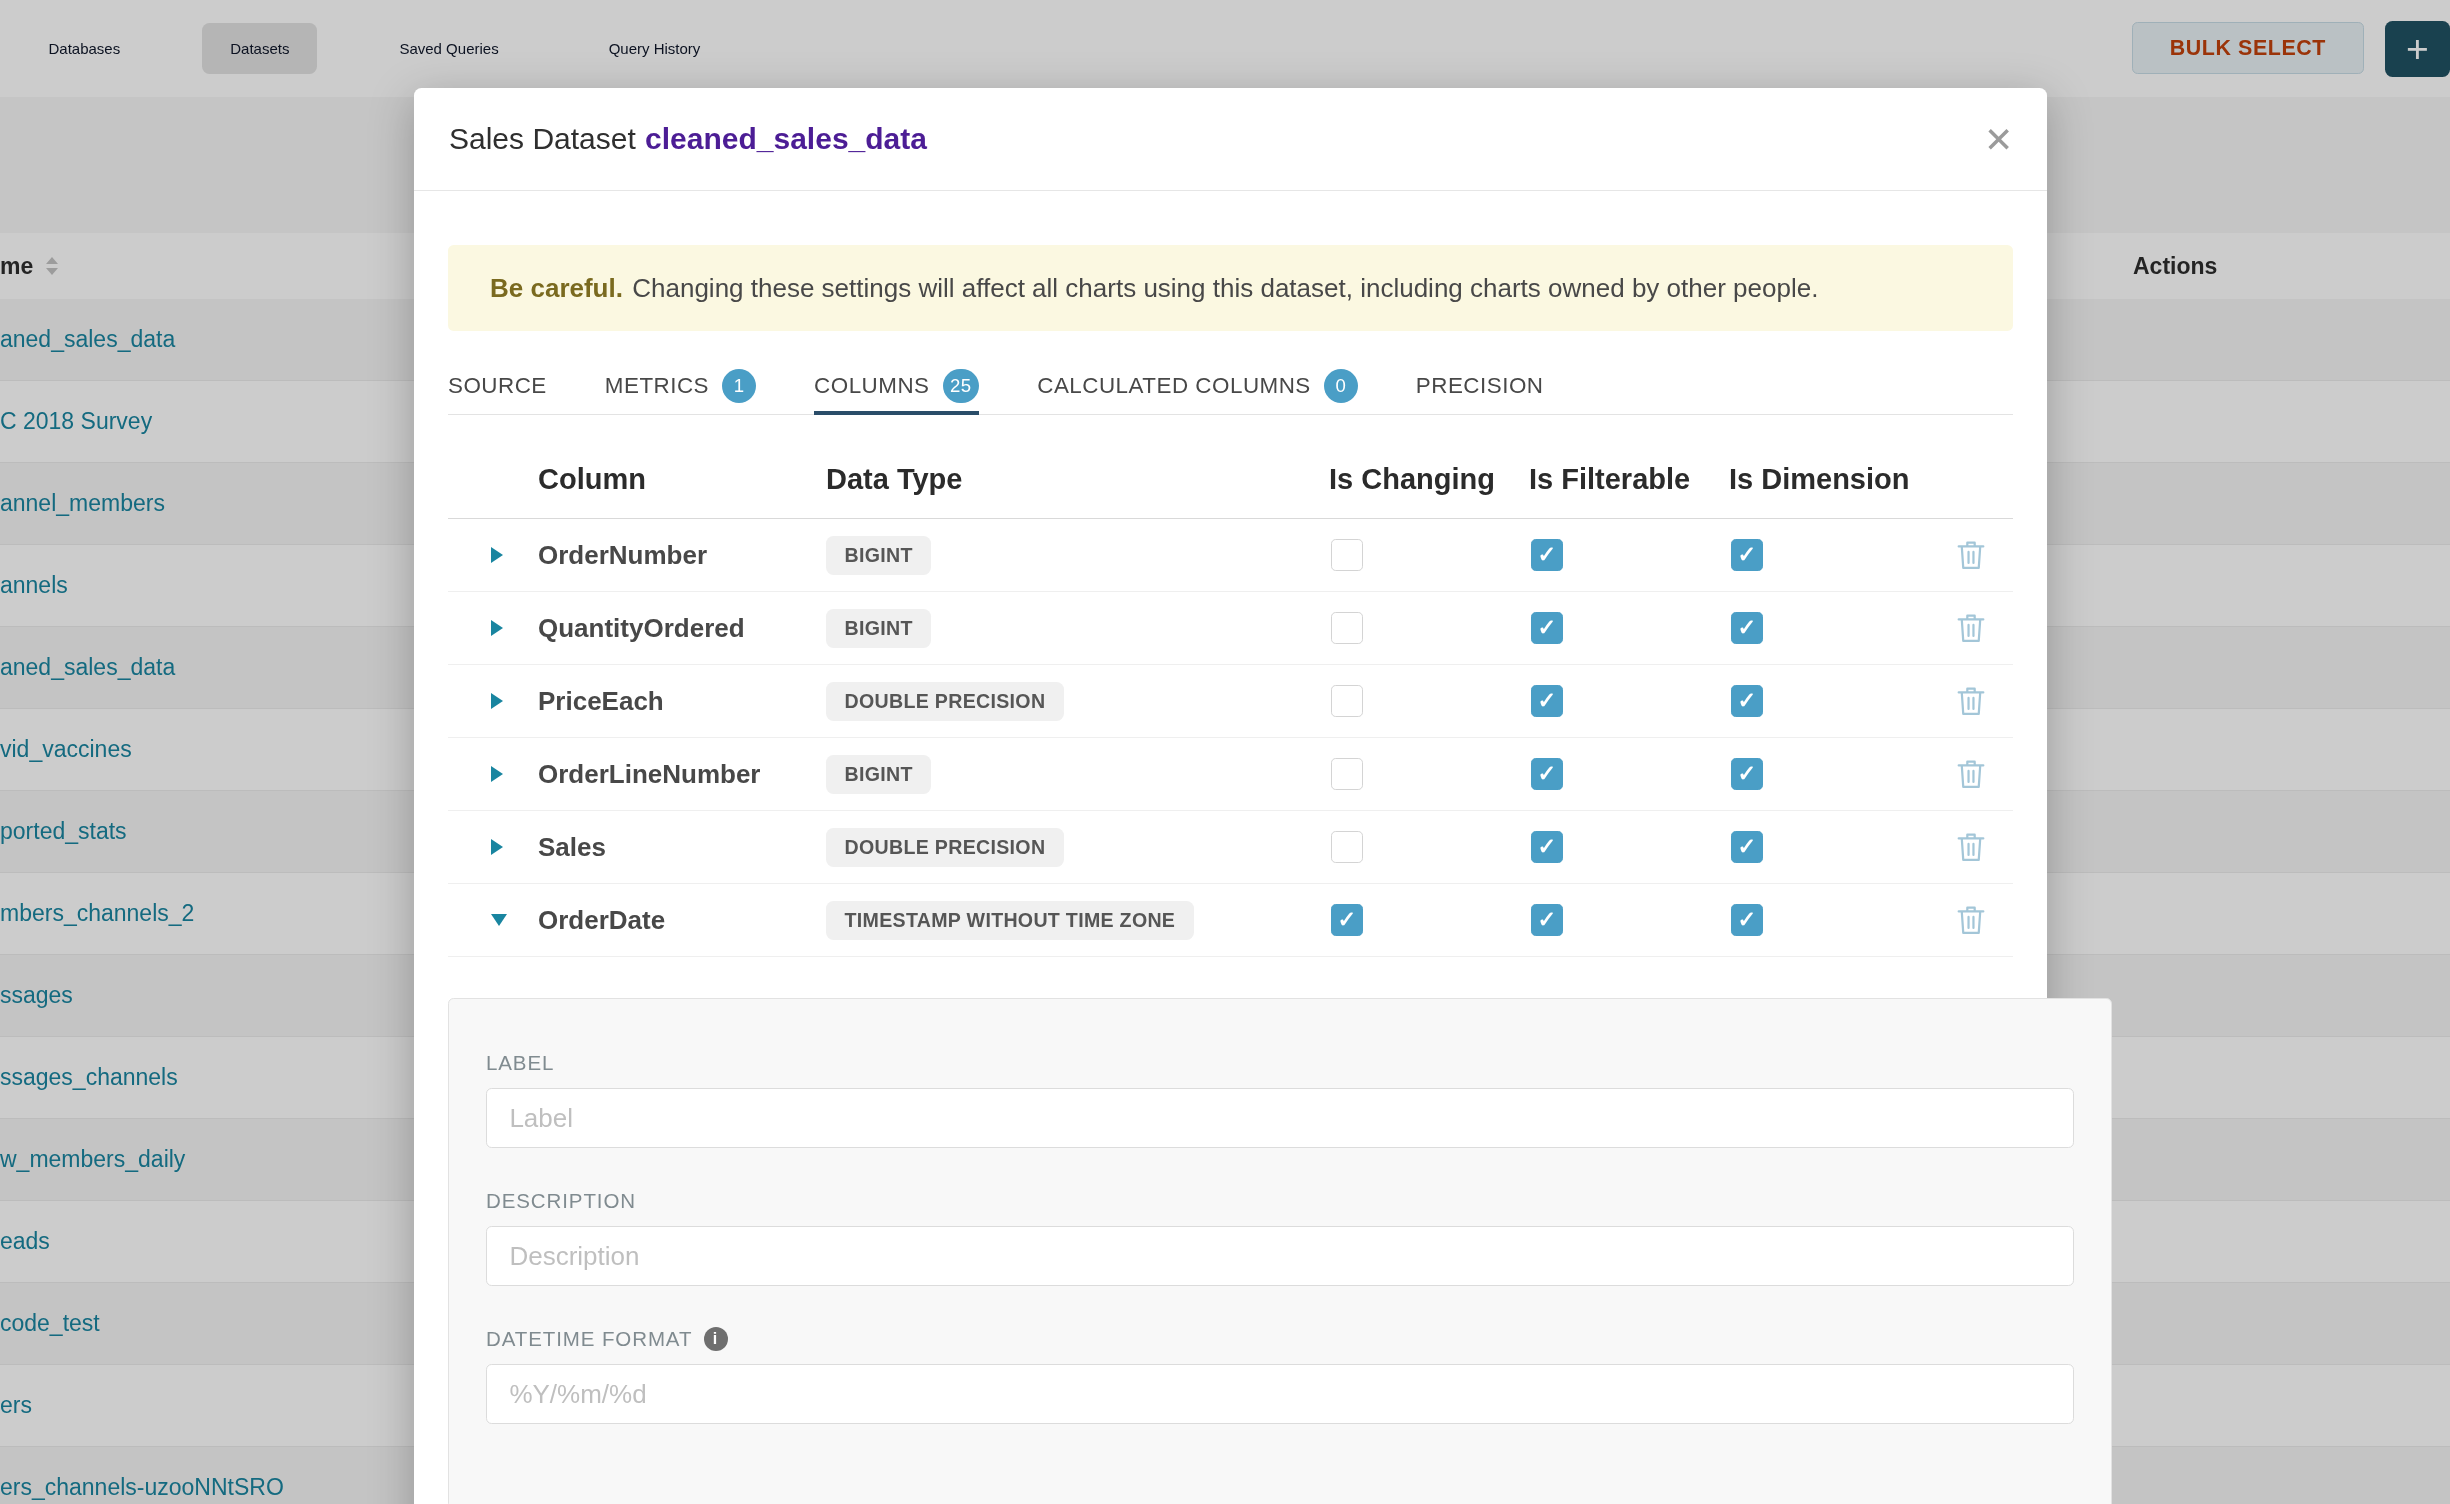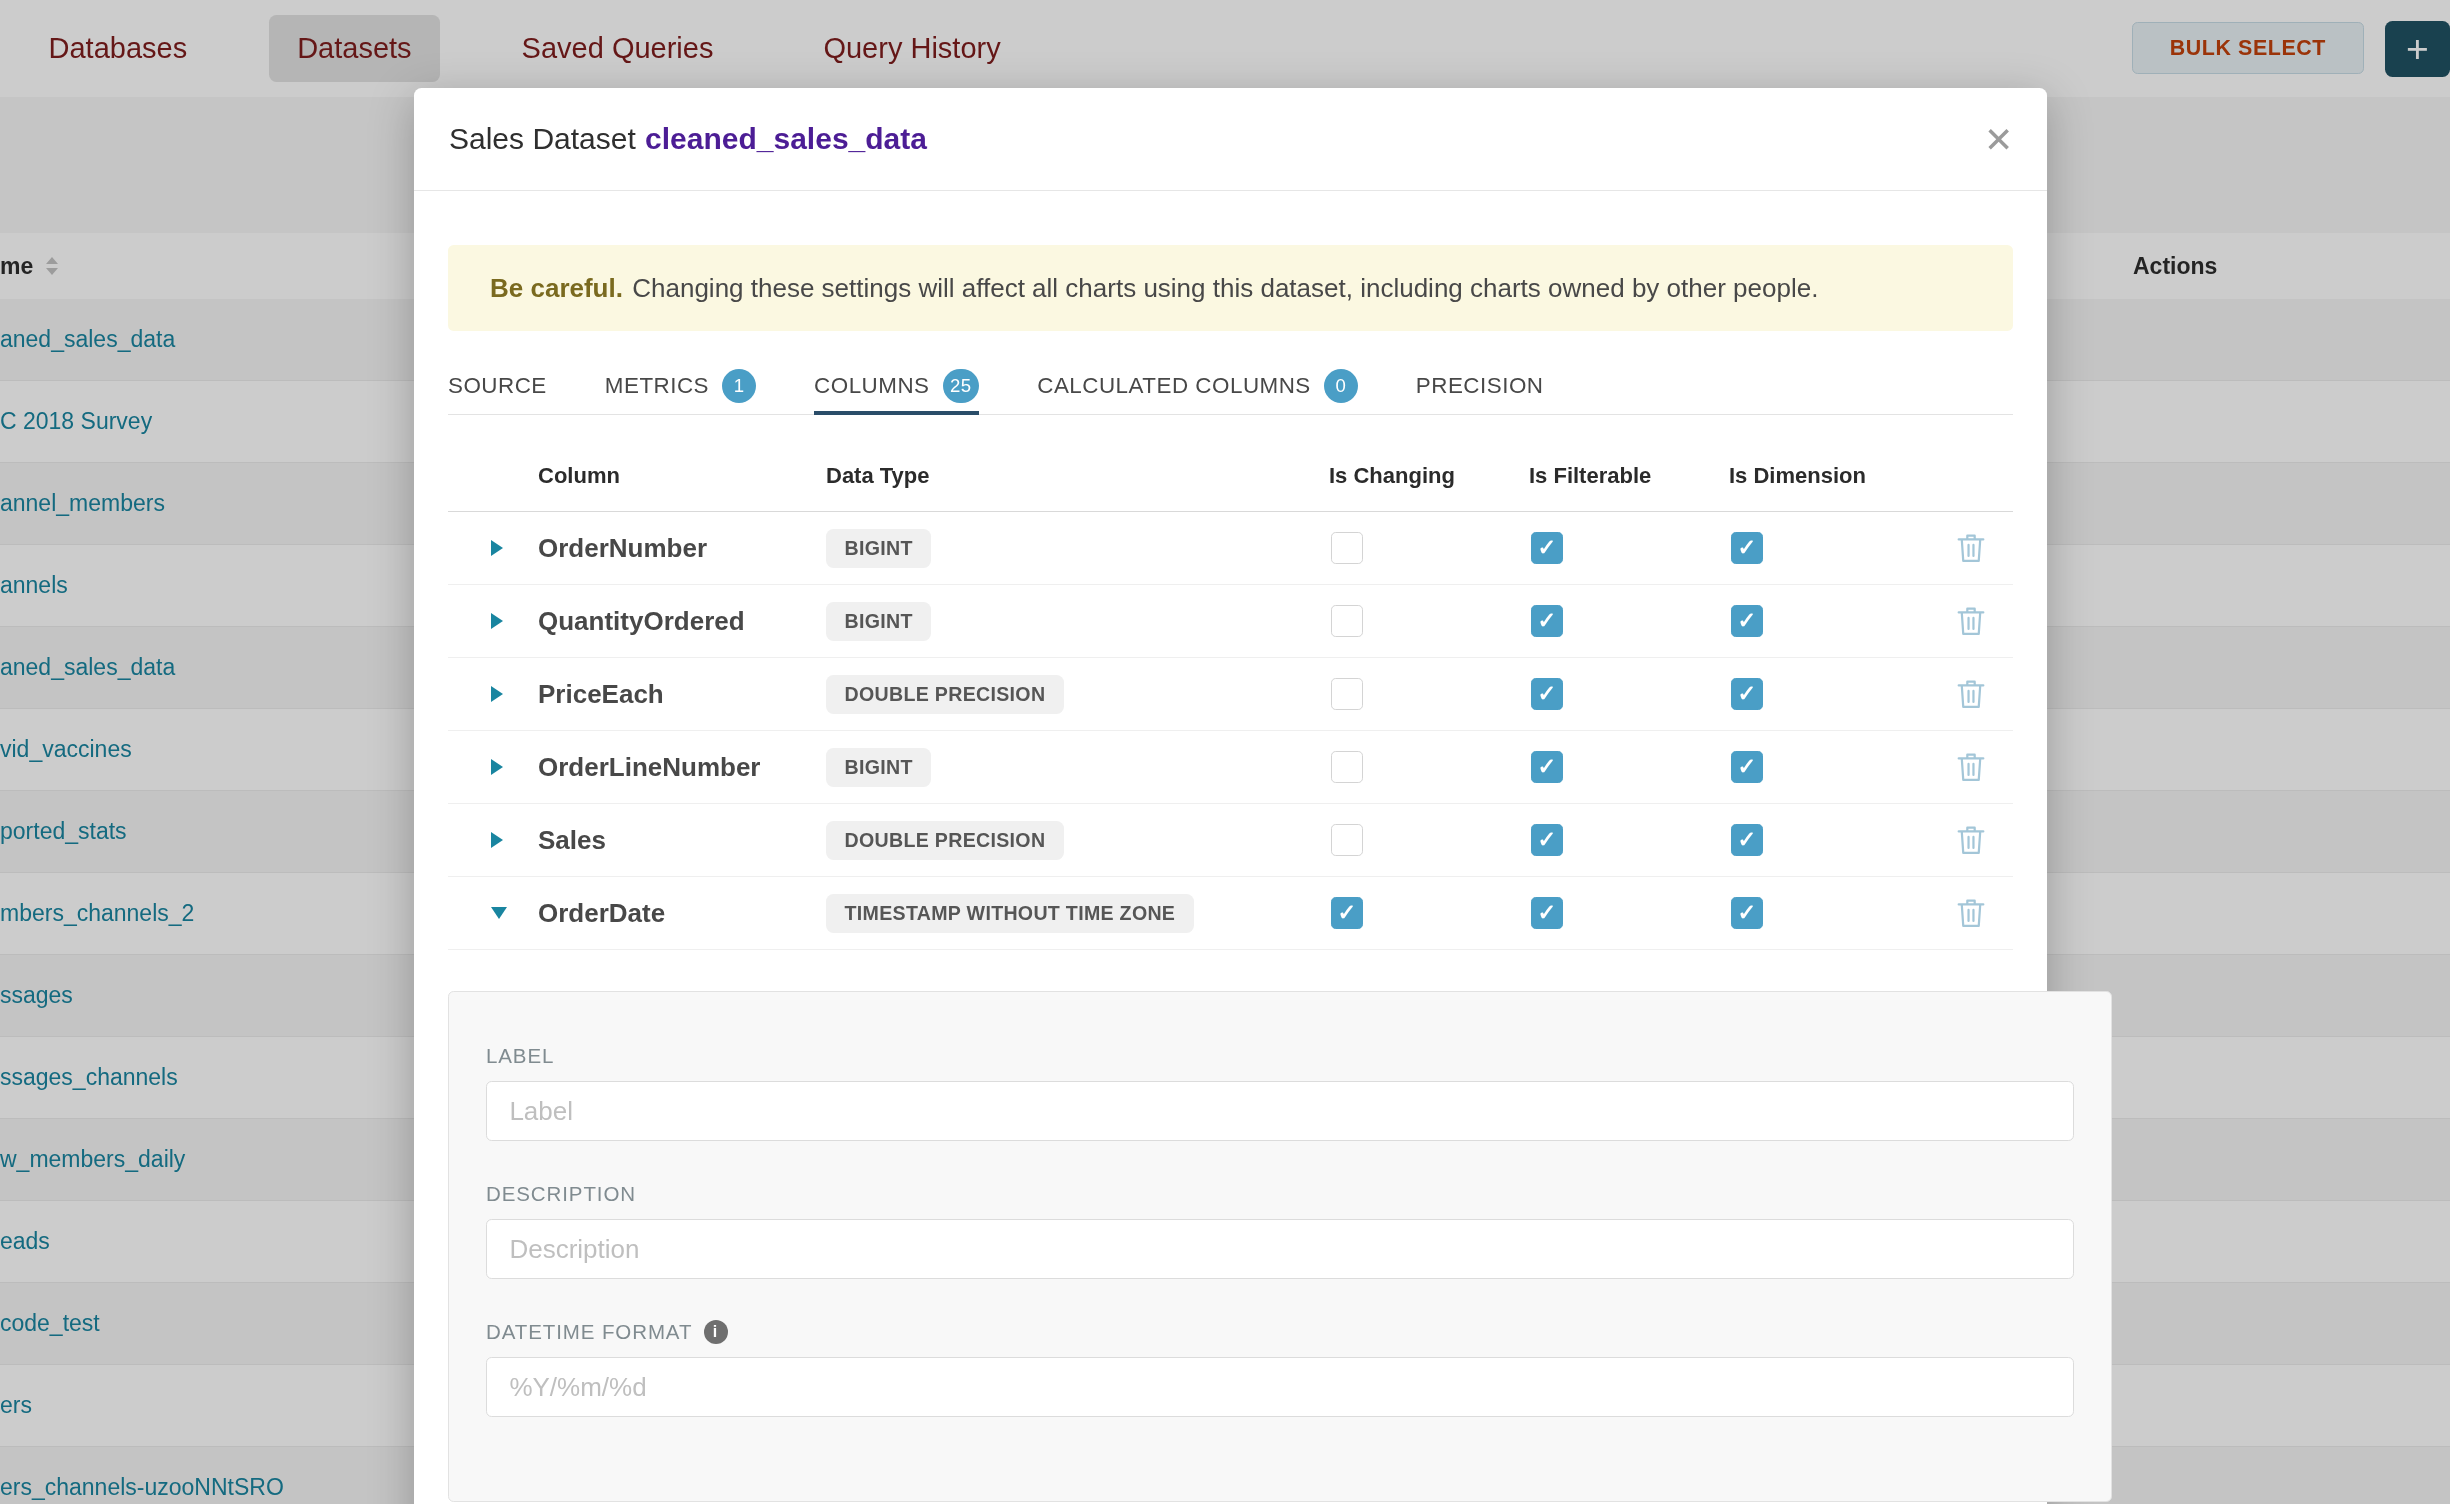--- a/index.html
+++ b/index.html
@@ -1,21 +1,21 @@
 <!DOCTYPE html>
 <html style="font-size:15px"><head>
 <meta charset="utf-8">
 <style>
   *{margin:0;padding:0;box-sizing:border-box;}
   html,body{width:2450px;height:1505px;}
   body{position:relative;overflow:hidden;background:#f7f7f7;color:#484848;font-family:"Liberation Sans",sans-serif;}
 
   
   .navbar{position:absolute;top:0;left:0;right:0;height:97px;background:#fff;display:flex;align-items:center;padding-left:20.5px;}
-  .nav-item{font-size:29px;color:#7f1d1d;margin-right:54px;padding:17px 28px;border-radius:7.5px;white-space:nowrap;cursor:pointer;}
+  .nav-item{font-size:15px;color:#0f172a;margin-right:54px;padding:17px 28px;border-radius:7.5px;white-space:nowrap;cursor:pointer;}
   .nav-item.active{background:#e3e3e3;}
   .bulk-select{position:absolute;right:86px;top:22.4px;height:52px;display:flex;align-items:center;padding:0 37px;background:#e9f2f6;border:0.9px solid #c7dce6;border-radius:5.6px;color:#c2410c;font-size:21.4px;letter-spacing:0.6px;font-weight:bold;cursor:pointer;}
   .add-btn{position:absolute;right:0;top:20.5px;width:65px;height:56px;background:#205263;color:#fff;font-size:39px;border-radius:7.5px;display:flex;align-items:center;justify-content:center;cursor:pointer;}
 
   .filter-bar{position:absolute;top:97px;left:0;right:0;height:136px;background:#f7f7f7;}
   .filter-caret{position:absolute;left:26px;top:147px;}
   .caret-down-sm{width:0;height:0;border-left:8.4px solid transparent;border-right:8.4px solid transparent;border-top:10.3px solid #9a9a9a;display:inline-block;}
   .db-label{position:absolute;left:101px;top:144px;font-size:22.4px;font-weight:bold;color:#3c3c3c;}
   .db-value{position:absolute;left:231px;top:144px;font-size:22.4px;color:#4a4a4a;display:flex;align-items:center;gap:15px;cursor:pointer;}
 
@@ -41,21 +41,21 @@
 
   .warning{margin-top:54px;height:86px;background:#fbf8e1;border-radius:5.6px;display:flex;align-items:center;padding:0 42px;font-size:26px;color:#484848;}
   .warning b{color:#7a6a1f;font-weight:bold;margin-right:9.3px;white-space:nowrap;}
 
   .tabs{margin-top:26px;height:58px;border-bottom:0.9px solid #e3e3e3;display:flex;column-gap:58px;}
   .tab{display:flex;align-items:center;column-gap:13px;font-size:22.4px;letter-spacing:0.5px;color:#484848;position:relative;cursor:pointer;white-space:nowrap;}
   .tab.active::after{content:"";position:absolute;left:0;right:0;bottom:-0.9px;height:3.7px;background:#2a4d69;}
   .badge{min-width:34px;height:34px;padding:0 7.5px;border-radius:17px;background:#4a9ec6;color:#fff;font-size:18.6px;display:inline-flex;align-items:center;justify-content:center;}
 
   .cols-grid{display:grid;grid-template-columns:56px 322px 503px 200px 200px 200px 1fr;align-items:center;font-weight:bold;}
-  .cols-header{padding:48px 0 22.4px;border-bottom:0.9px solid #d9d9d9;font-size:22px;font-weight:bold;color:#2b2b2b;}
+  .cols-header{padding:48px 0 22.4px;border-bottom:0.9px solid #d9d9d9;font-size:29px;font-weight:bold;color:#2b2b2b;}
   .cols-header .h-col{padding-left:34px;}
   .mrow{height:73px;border-bottom:0.9px solid #efefef;}
   .mrow:last-of-type{border-bottom:none;}
   .c-caret{padding-left:43px;display:flex;cursor:pointer;}
   .row-caret{width:0;height:0;border-top:8.4px solid transparent;border-bottom:8.4px solid transparent;border-left:12px solid #1985a0;}
   .row-caret.down{border-left:8.4px solid transparent;border-right:8.4px solid transparent;border-top:12px solid #1985a0;border-bottom:none;}
   .c-name{padding-left:34px;font-size:26px;color:#484848;}
   .pill{display:inline-block;background:#f0f0f0;border-radius:7.5px;padding:8.4px 18.6px;font-size:19.6px;letter-spacing:0.3px;color:#565656;white-space:nowrap;}
   .checkbox{width:32px;height:32px;border:1.9px solid #d4d4d4;border-radius:4.7px;background:#fff;margin-left:1.9px;display:flex;align-items:center;justify-content:center;cursor:pointer;}
   .checkbox.checked{background:#4a9ec6;border-color:#4a9ec6;}

